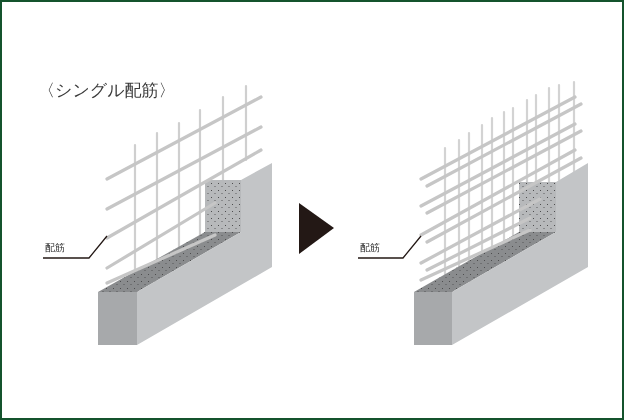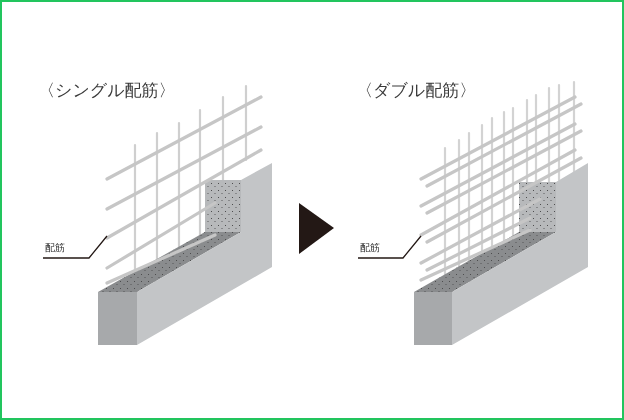--- a/index.html
+++ b/index.html
@@ -1,20 +1,20 @@
 <!DOCTYPE html>
 <html><head>
   <meta charset="utf-8">
   <style>
     html, body { margin: 0; padding: 0; background: #ffffff; }
     .frame {
       position: relative;
       width: 624px; height: 420px;
       box-sizing: border-box;
-      border: 2px solid #22c55e;
+      border: 2px solid #14532d;
       background: #ffffff;
       overflow: hidden;
       font-family: "DejaVu Sans", "Liberation Sans", sans-serif;
     }
     .title {
       position: absolute;
       font-size: 17px;
       color: #3a3a3a;
       letter-spacing: 0px;
       white-space: nowrap;
@@ -111,17 +111,16 @@
       </g>
 
       <polygon points="414,292 452,292 452,345 414,345" fill="#a7a9ab"></polygon>
       <polygon points="452,292 556,232 556,182 588,163 588,267 452,345" fill="#c3c5c7"></polygon>
 
       <polyline points="358,258 403,258 421,236" fill="none" stroke="#231815" stroke-width="1.3"></polyline>
     </g>
   </svg>
 
   <div class="title" style="left:36px; top:78px;">〈シングル配筋〉</div>
-  <div class="title" style="left:354px; top:78px;">〈ダブル配筋〉</div>
 
   <div class="label" style="left:43px; top:237px;">配筋</div>
   <div class="label" style="left:358px; top:237px;">配筋</div>
 </div>
 
 </body></html>

